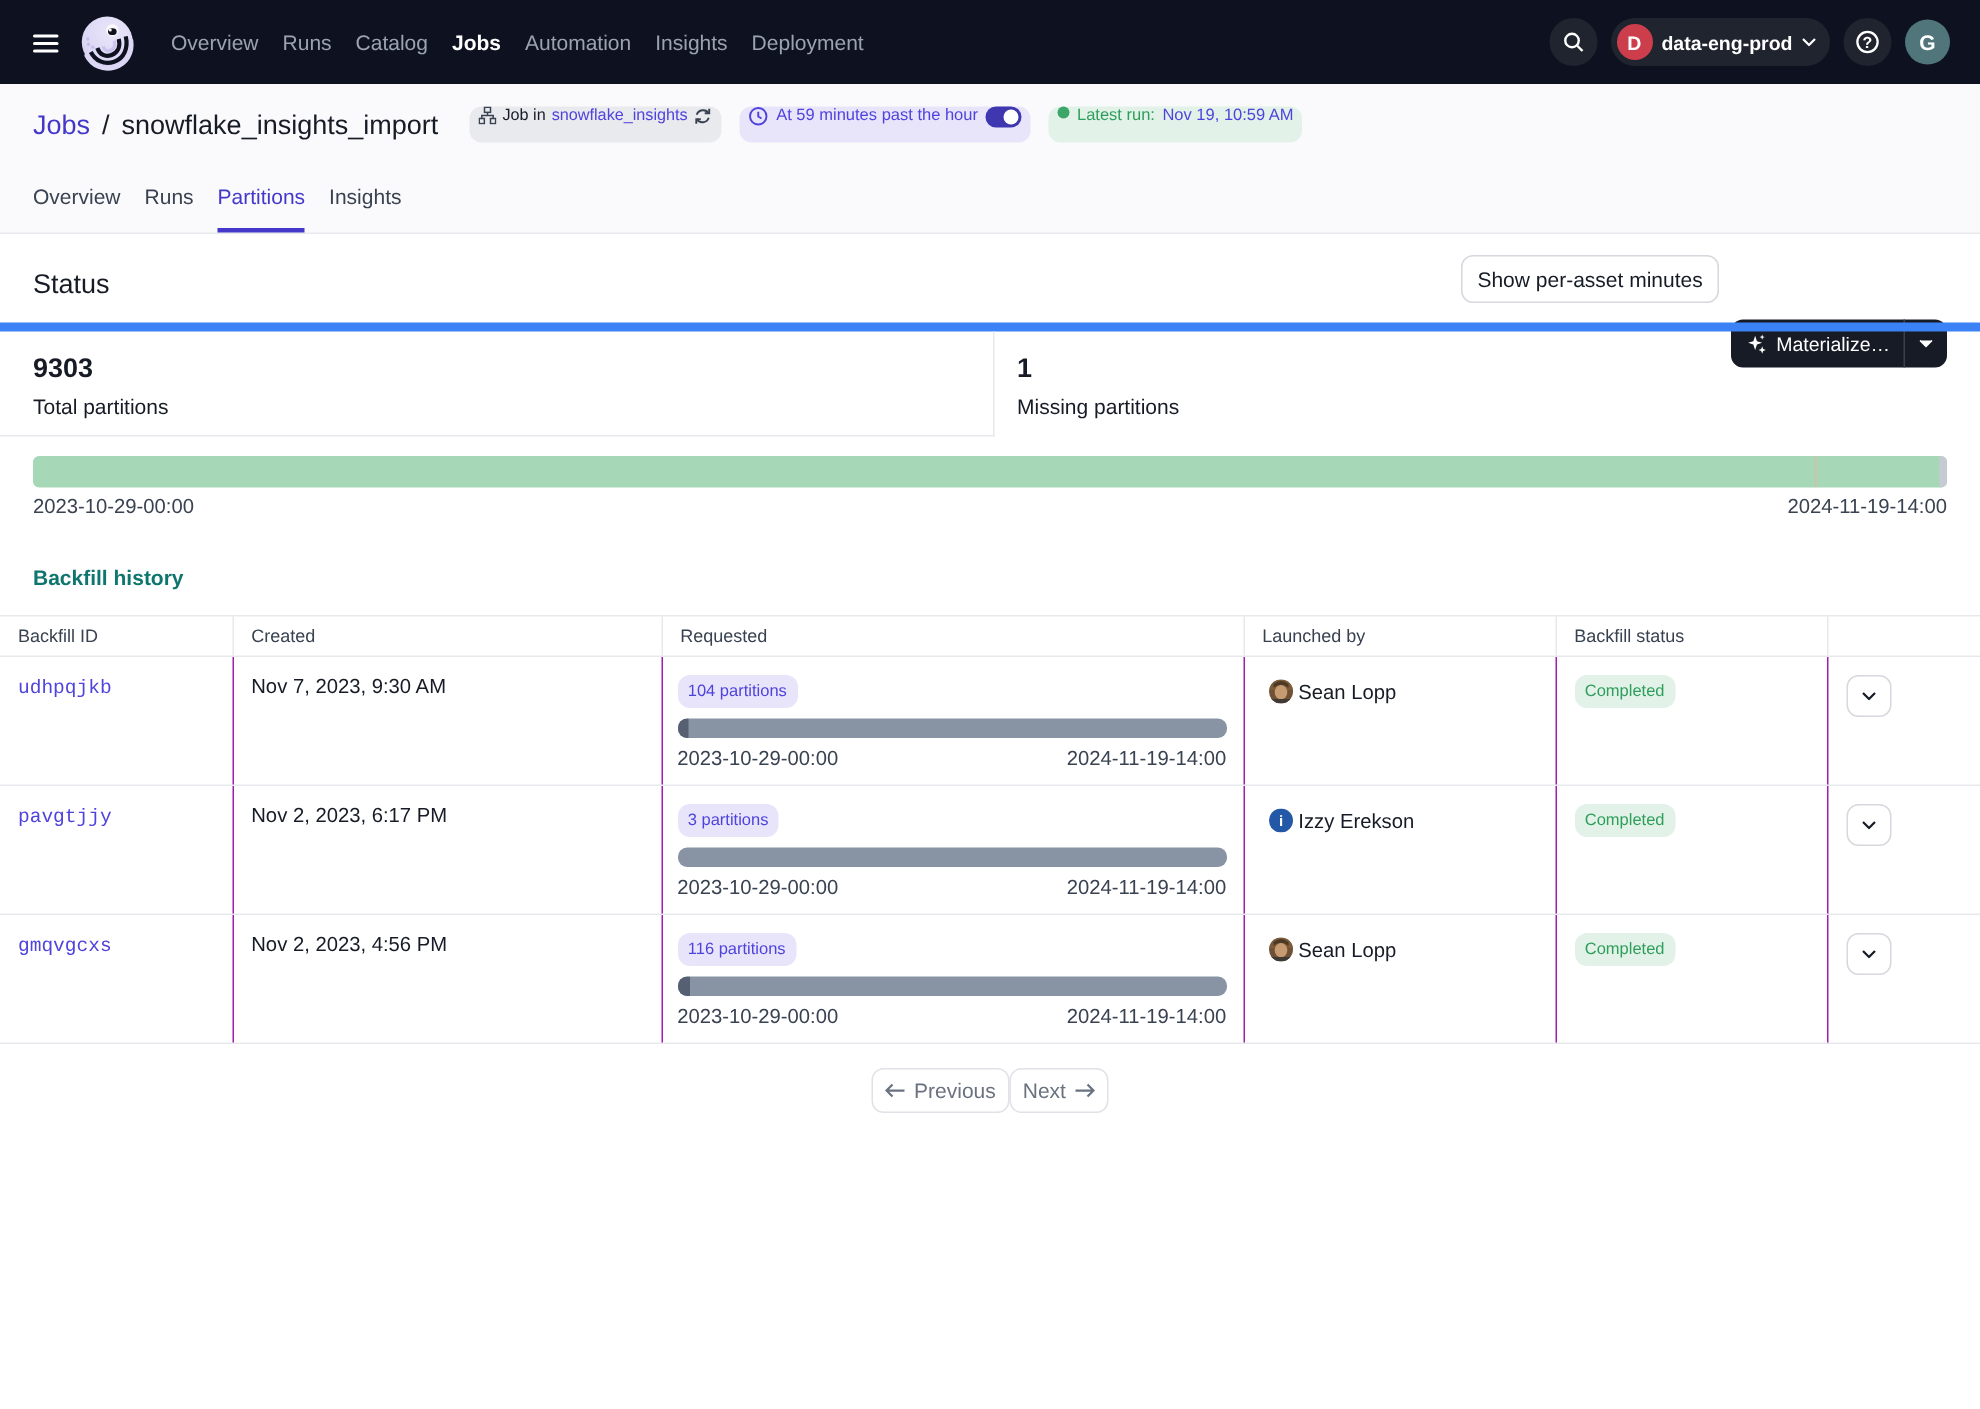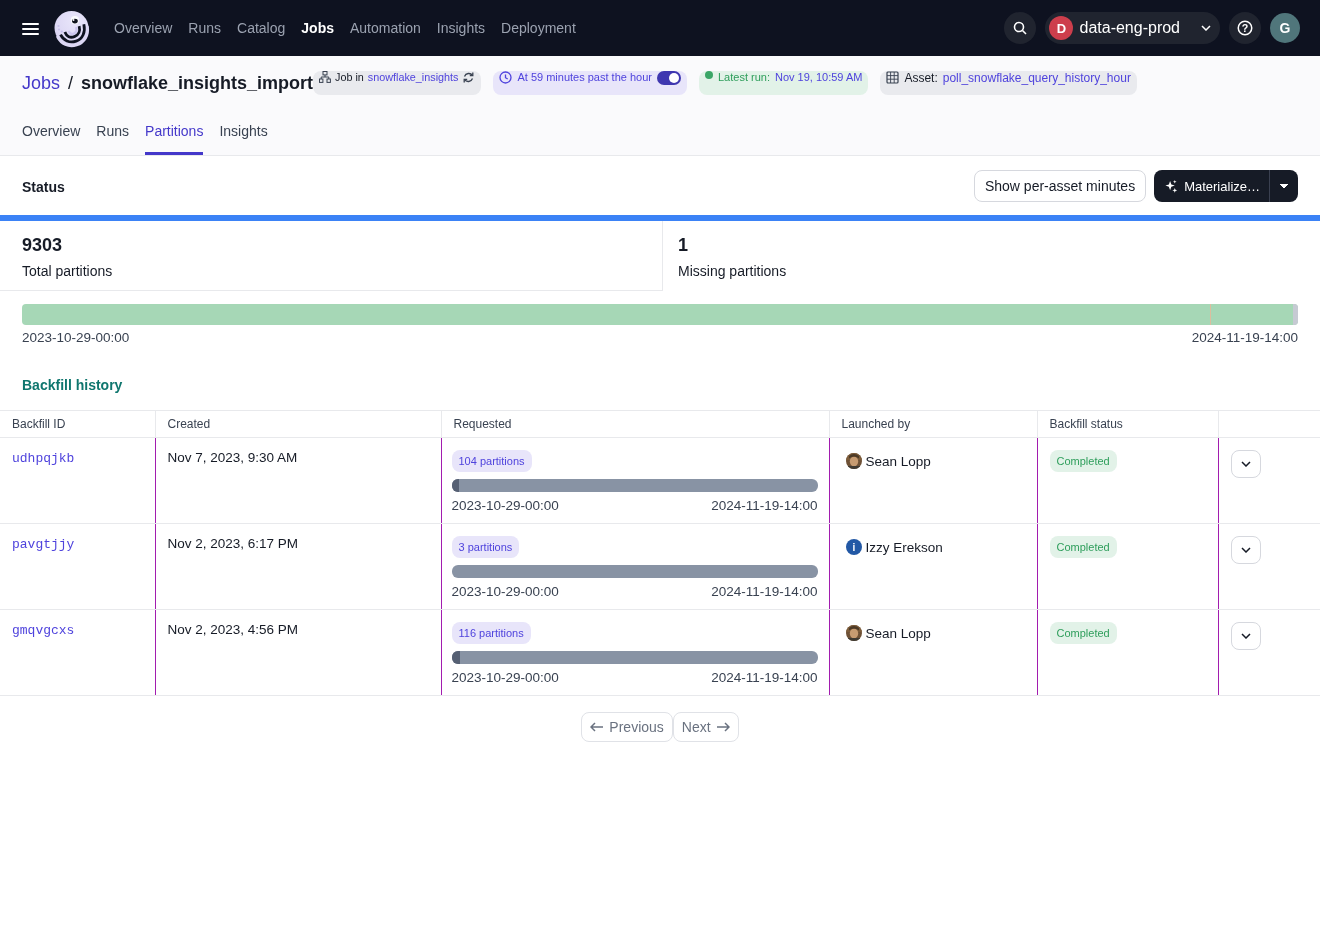--- a/index.html
+++ b/index.html
@@ -8,44 +8,44 @@
 .hamb { position:absolute; left:22px; top:23px; width:17px; height:12px; }
 .hamb div { height:2px; background:#fff; border-radius:1px; margin-bottom:3px; }
 .navlinks { position:absolute; left:114px; top:0; height:56px; display:flex; align-items:center; gap:16px; }
 .navlinks a { color:#9BA2B0; font-size:14px; text-decoration:none; }
 .navlinks a.active { color:#fff; font-weight:700; }
 .nav-right { position:absolute; right:20px; top:12px; height:32px; display:flex; align-items:center; }
 .mr9{margin-right:9px;} .mr12{margin-right:9px;} .mr5{margin-right:9px;}
 .circbtn { width:32px; height:32px; border-radius:50%; background:#20242F; display:flex; align-items:center; justify-content:center; }
 .deploy-pill { height:32px; border-radius:16px; background:#20242F; display:flex; align-items:center; padding:0 9px 0 4px; gap:6px; }
 .deploy-d { width:24px; height:24px; border-radius:50%; background:#CD3E4C; color:#fff; font-size:13px; font-weight:700; display:flex; align-items:center; justify-content:center; }
-.deploy-pill span { color:#fff; font-size:16px; font-weight:400; margin-right:15px; }
+.deploy-pill span { color:#fff; font-size:13px; font-weight:700; margin-right:0px; }
 .gavatar { width:30px; height:30px; border-radius:50%; background:#50767B; color:#fff; display:flex; align-items:center; justify-content:center; font-size:14px; font-weight:600; }
 
 .header { position:absolute; left:0; top:56px; width:1320px; height:100px; background:#FAFAFC; border-bottom:1px solid #E8E9EC; }
 .titlerow { position:absolute; left:22px; top:17px; display:flex; align-items:center; }
 .titlerow .jobs-link { color:#4438CA; font-size:18px; font-weight:400; }
 .titlerow .slash { color:#161B26; font-size:18px; font-weight:400; margin:0 8px; }
-.titlerow .title { color:#161B26; font-size:18px; font-weight:700; }
+.titlerow .title { color:#161B26; font-size:18px; font-weight:400; }
 .tags { position:absolute; left:313px; top:15px; display:flex; gap:12px; align-items:center; }
 .tag { height:24px; border-radius:8px; display:flex; align-items:flex-start; padding:0 6px; gap:5px; font-size:11px; color:#161B26; background:#E9EAEE; white-space:nowrap; }
 .tag a { color:#4F43DD; text-decoration:none; }
 .tag.purple { background:#E8E5FA; color:#4F43DD; }
 .tag.green { background:#E2F2E8; color:#2E9E5B; }
 .toggle { width:24px; height:14px; border-radius:7px; background:#3F37B0; position:relative; }
 .toggle:after { content:''; position:absolute; right:2px; top:2px; width:10px; height:10px; border-radius:50%; background:#fff; }
 .tabs { position:absolute; left:22px; top:68px; display:flex; gap:16px; }
 .tabs .tab { font-size:14px; line-height:15px; color:#394251; font-weight:400; padding-bottom:13px; }
 .tabs .tab.active { color:#4438CA; border-bottom:3px solid #4438CA; }
 
 .statusrow { position:absolute; left:0; top:156px; width:1320px; height:60px; }
-.statusrow h2 { position:absolute; left:22px; top:23px; font-size:14px; color:#161B26; font-weight:700; }
+.statusrow h2 { position:absolute; left:22px; top:23px; font-size:18px; color:#161B26; font-weight:400; }
 .btn { height:32px; border-radius:8px; border:1px solid #D6D8DE; background:#fff; font-size:14px; color:#161B26; display:flex; align-items:center; padding:0 10px; font-family:"Liberation Sans",sans-serif; }
 .srow-btns { position:absolute; right:22px; top:14px; display:flex; gap:8px; }
-.mat-btn { height:32px; border-radius:8px; background:#161B26; color:#fff; display:flex; align-items:center; font-size:14px; }
+.mat-btn { height:32px; border-radius:8px; background:#161B26; color:#fff; display:flex; align-items:center; font-size:14px;margin-top:43px; }
 .mat-main { padding:0 9px 0 10px; display:flex; align-items:center; gap:5px; font-size:13px; }
 .mat-split { width:1px; height:32px; background:#3A4050; }
 .mat-caret { width:28px; display:flex; align-items:center; justify-content:center; }
 
 .stats { position:absolute; left:0; top:215px; width:1320px; height:71px; border-top:6px solid #3b82f6; }
 .stat-l { position:absolute; left:0; top:0; width:663px; height:70px; border-bottom:1px solid #E8E9EC; border-right:1px solid #E8E9EC; }
 .stat-num { position:absolute; left:22px; top:14px; font-size:18px; font-weight:700; color:#161B26; }
 .stat-lab { position:absolute; left:22px; top:42px; font-size:14px; color:#161B26; }
 .stat-r { position:absolute; left:663px; top:0; width:657px; height:69px; }
 .stat-r .stat-num { left:15px; }
@@ -155,24 +155,20 @@
         </svg>Job in <a>snowflake_insights</a><svg width="13" height="13" viewBox="0 0 13 13">
           <path d="M10.5 4.5 A 4.5 4.5 0 0 0 2.5 5.5 M2.5 8.5 A 4.5 4.5 0 0 0 10.5 7.5" stroke="#394251" stroke-width="1.3" fill="none"></path>
           <path d="M10.8 1.5 v3 h-3" stroke="#394251" stroke-width="1.3" fill="none"></path>
           <path d="M2.2 11.5 v-3 h3" stroke="#394251" stroke-width="1.3" fill="none"></path>
         </svg></div>
     <div class="tag purple"><svg width="13" height="13" viewBox="0 0 13 13">
           <circle cx="6.5" cy="6.5" r="5.5" stroke="#4F43DD" stroke-width="1.3" fill="none"></circle>
           <path d="M6.5 3.5 v3.2 l2.2 1.3" stroke="#4F43DD" stroke-width="1.3" fill="none"></path>
         </svg>At 59 minutes past the hour<span class="toggle"></span></div>
     <div class="tag green"><span style="width:8px;height:8px;border-radius:50%;background:#3BA667;"></span>Latest run: <a>Nov 19, 10:59 AM</a></div>
-    <div class="tag" style="font-size:12px;"><svg width="13" height="13" viewBox="0 0 13 13">
-          <rect x="1" y="1" width="11" height="11" rx="1" stroke="#394251" stroke-width="1.2" fill="none"></rect>
-          <path d="M1 4.6 h11 M1 8.2 h11 M4.6 1 v11 M8.2 1 v11" stroke="#394251" stroke-width="0.9" fill="none"></path>
-        </svg>Asset: <a>poll_snowflake_query_history_hour</a></div>
   </div>
   <div class="tabs">
     <div class="tab">Overview</div>
     <div class="tab">Runs</div>
     <div class="tab active">Partitions</div>
     <div class="tab">Insights</div>
   </div>
 </div>
 
 <div class="statusrow">

